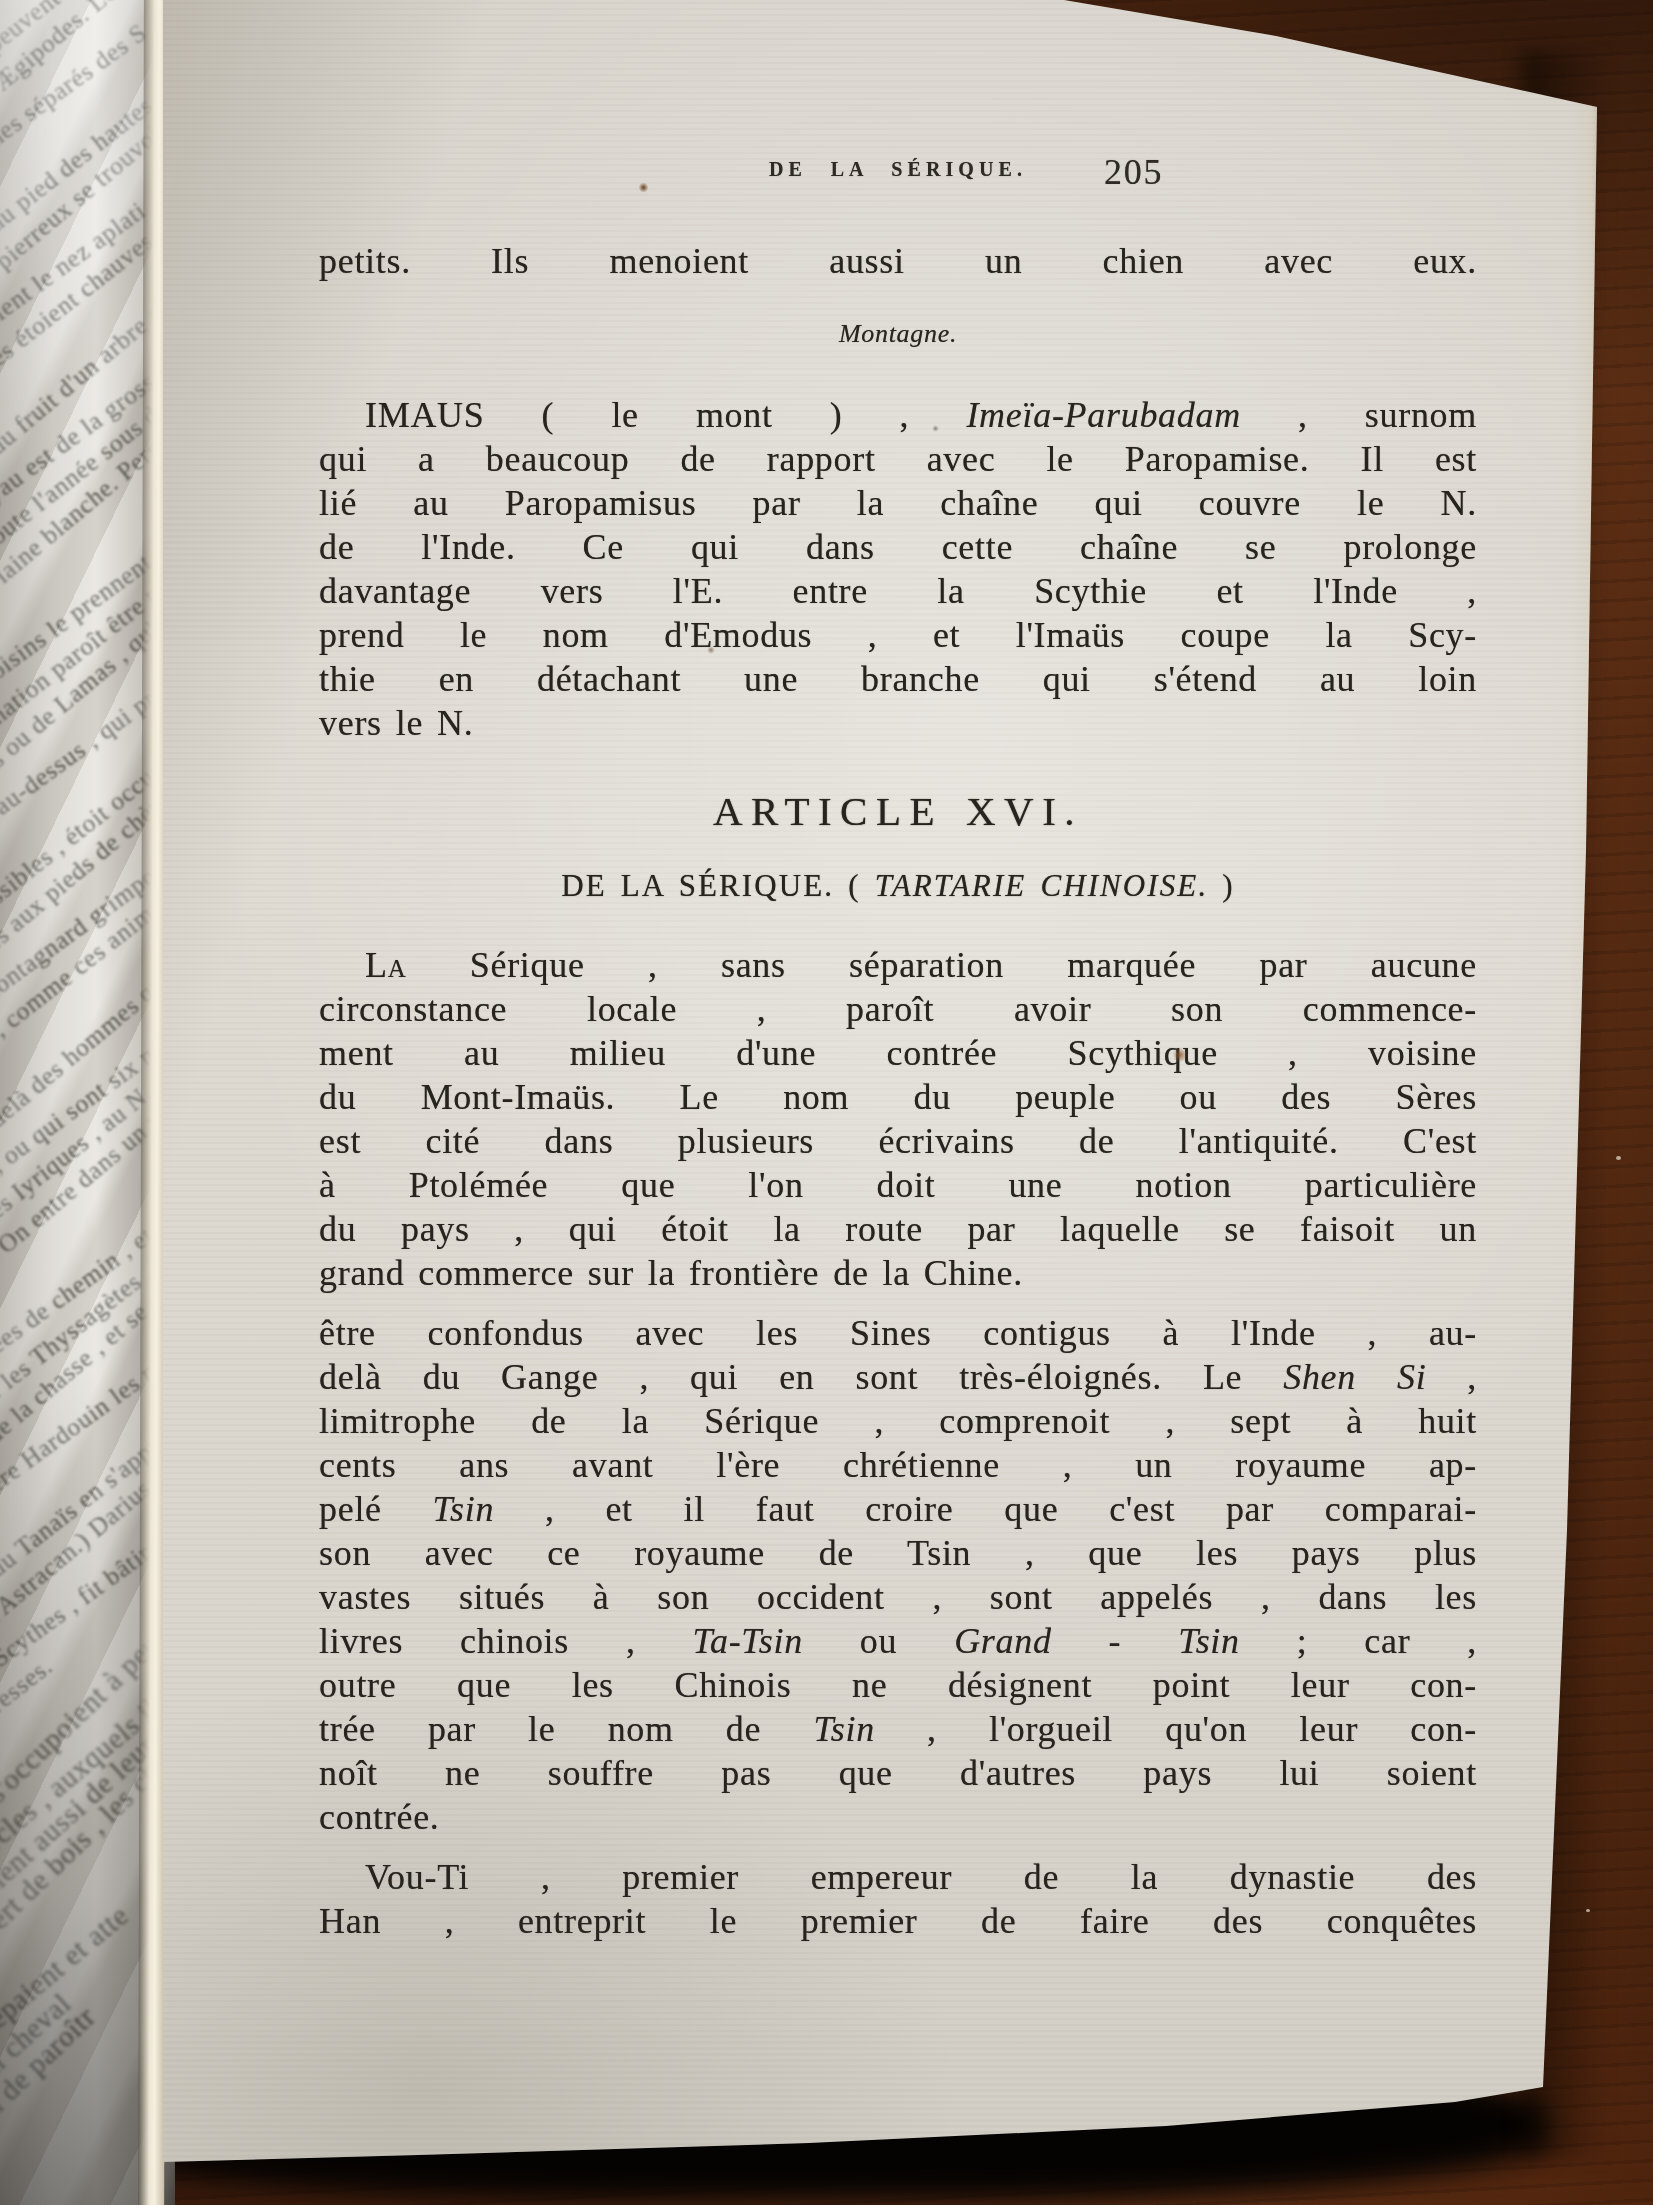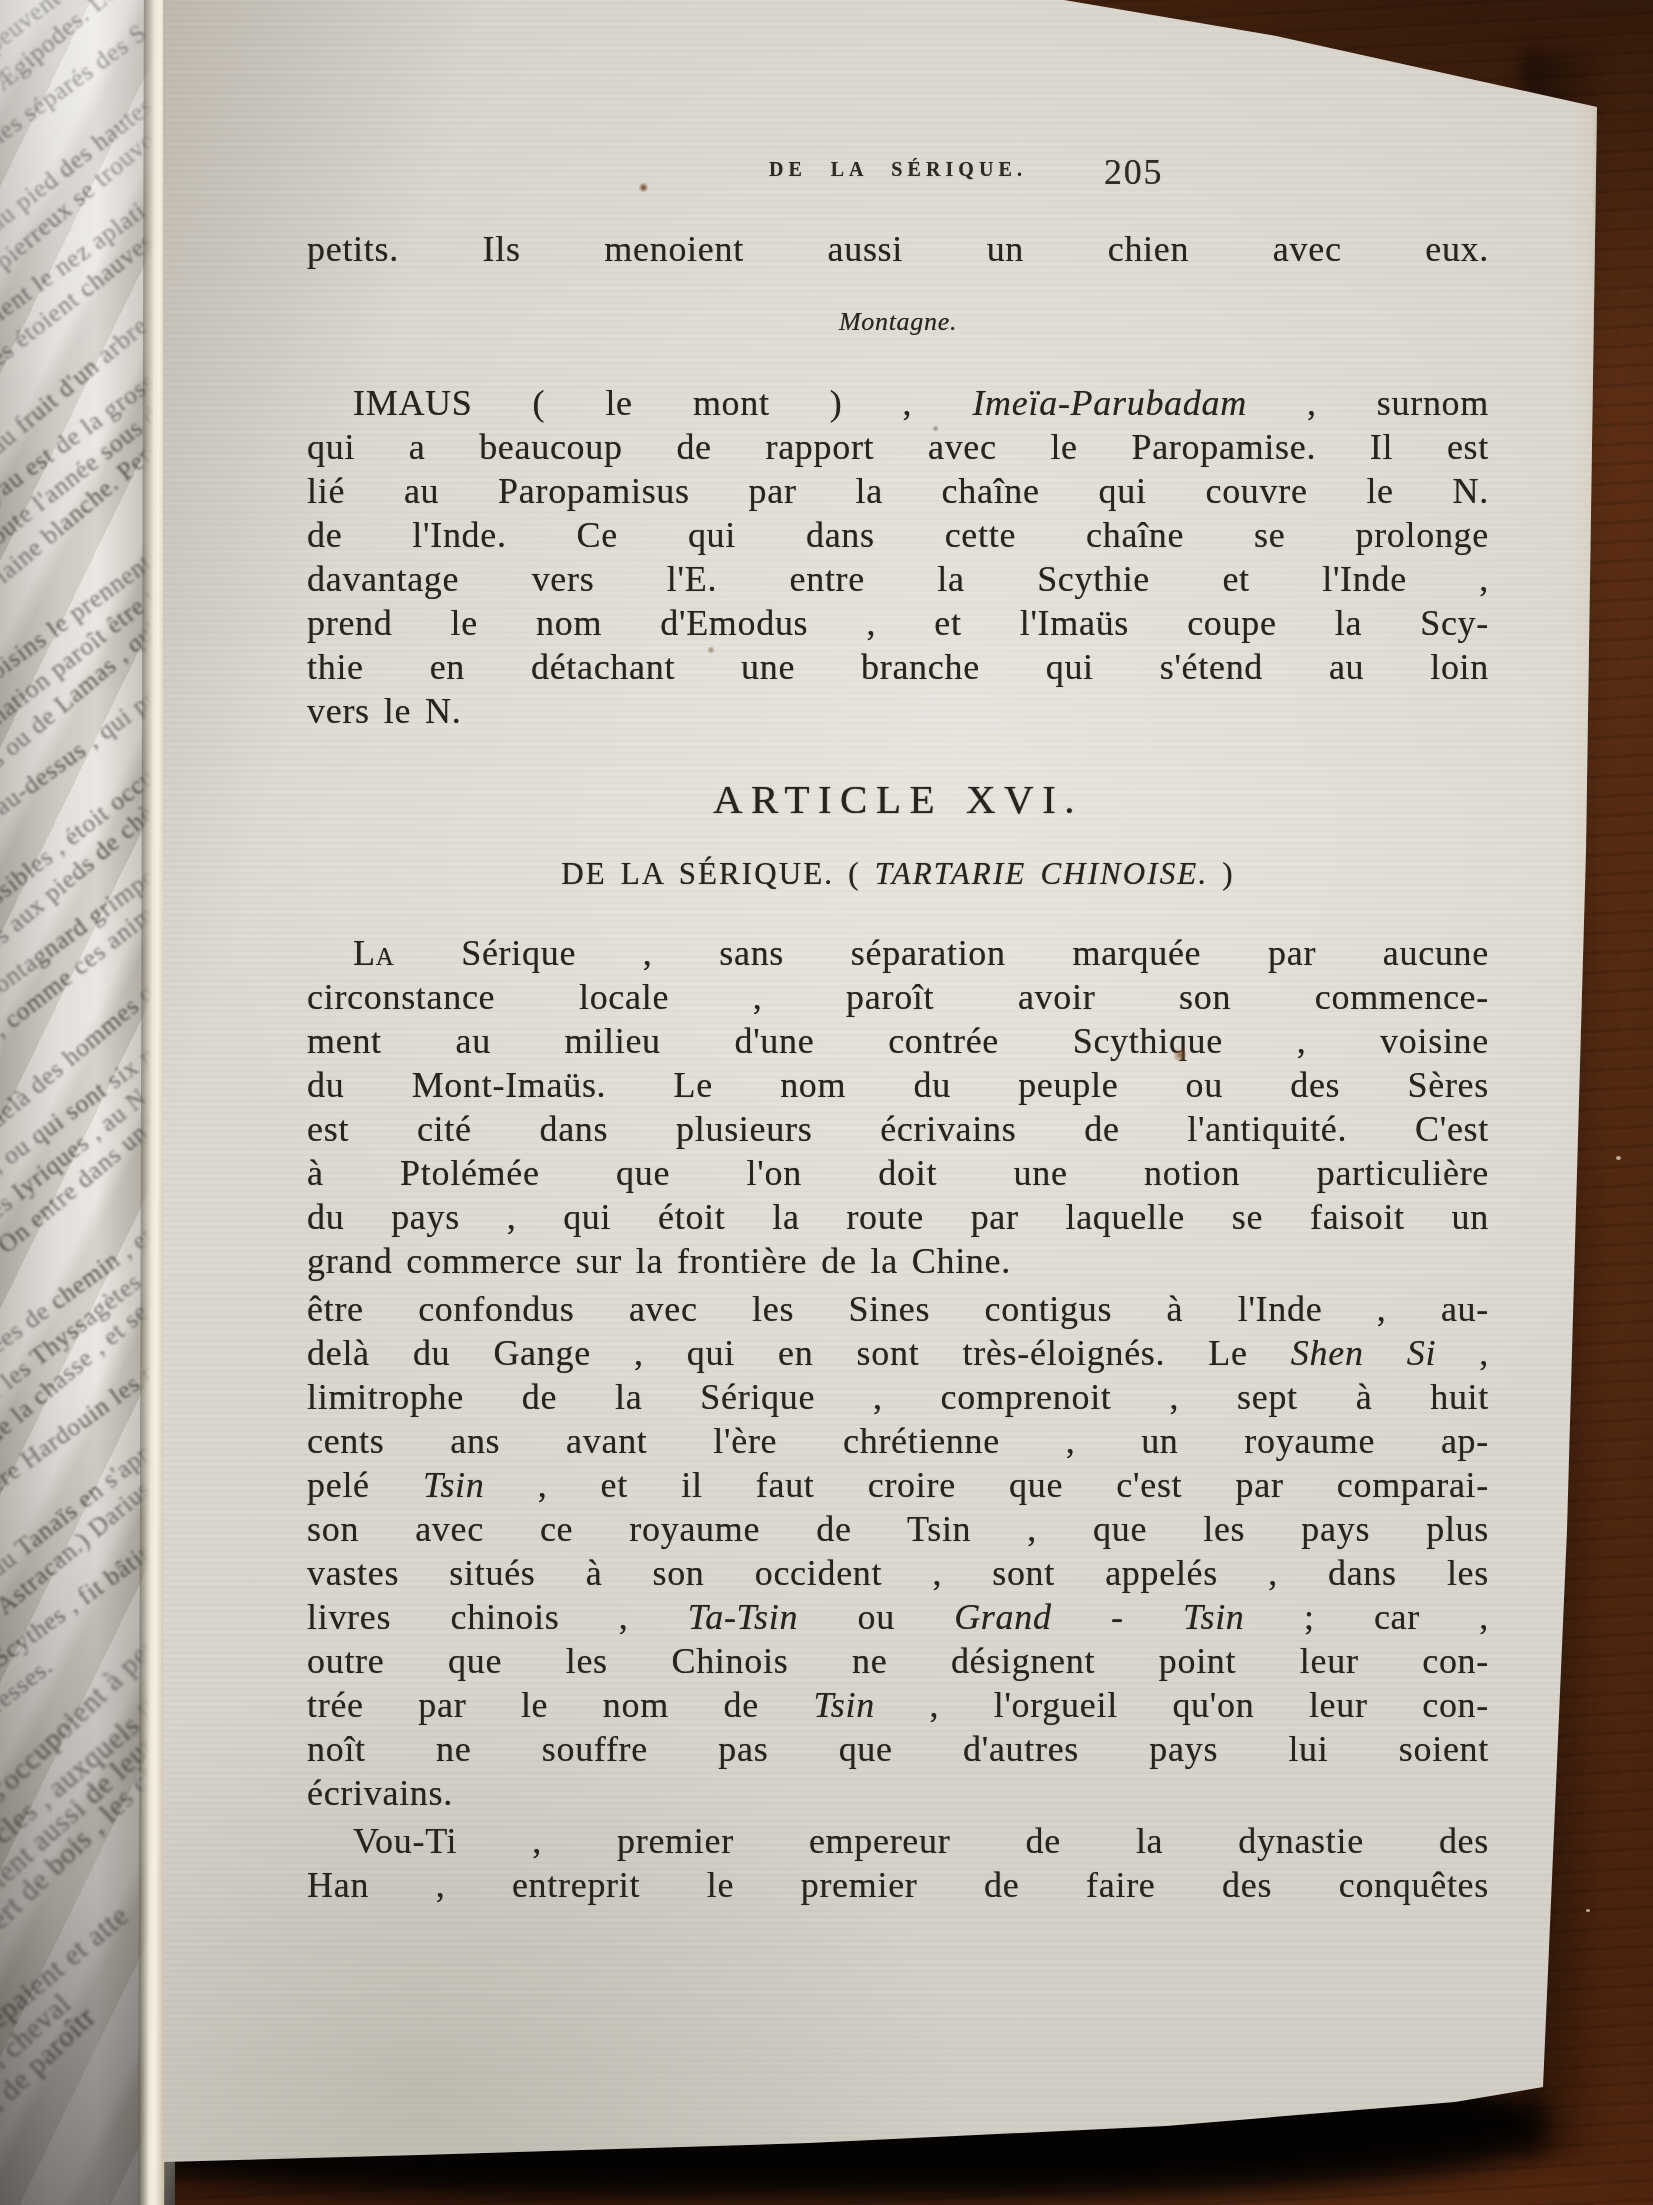--- a/index.html
+++ b/index.html
@@ -66,21 +66,21 @@
   .page-number{
     position:absolute;left:801px;top:-6.8px;font-size:36px;letter-spacing:1.7px;
     text-shadow:0 0 0.8px rgba(35,32,27,.5);
   }
   .text-block{
     position:absolute;left:140px;top:223px;width:1190px;
     font-size:36px;line-height:44px;color:#27241f;
     letter-spacing:0.7px;word-spacing:4.2px;
     text-shadow:0 0 0.8px rgba(32,29,24,.55);
   }
-  .para{margin:4px;}
+  .para{margin:16px;}
   .tline{text-align:justify;text-align-last:justify;}
   .tline.last{text-align-last:left;}
   .tline.ind{text-indent:46px;}
   .sc{font-variant:small-caps;}
   .heading-italic{font-style:italic;text-align:center;font-size:26px;margin:29px 0 37px;}
   .heading-caps{text-align:center;font-size:41px;line-height:49px;letter-spacing:8.5px;margin:42px 0 29px;text-shadow:0 0 1.2px rgba(32,29,24,.8);}
   .heading-sub{text-align:center;font-size:31px;line-height:42px;letter-spacing:2.1px;margin:0 0 36px;text-shadow:0 0 1px rgba(32,29,24,.7);}
   .stain{position:absolute;border-radius:50%;pointer-events:none;}
   .stain.s1{left:476px;top:182px;width:9.3px;height:11px;background:radial-gradient(circle,#6b4220,rgba(107,66,32,0) 72%);}
   .stain.s2{left:1010px;top:1047px;width:14.4px;height:16px;background:radial-gradient(circle,#8a5326,rgba(138,83,38,0) 70%);opacity:.8;}
@@ -177,21 +177,21 @@
           <div class="tline">delà du Gange , qui en sont très-éloignés. Le <i>Shen Si</i> ,</div>
           <div class="tline">limitrophe de la Sérique , comprenoit , sept à huit</div>
           <div class="tline">cents ans avant l'ère chrétienne , un royaume ap-</div>
           <div class="tline">pelé <i>Tsin</i> , et il faut croire que c'est par comparai-</div>
           <div class="tline">son avec ce royaume de Tsin , que les pays plus</div>
           <div class="tline">vastes situés à son occident , sont appelés , dans les</div>
           <div class="tline">livres chinois , <i>Ta-Tsin</i> ou <i>Grand - Tsin</i> ; car ,</div>
           <div class="tline">outre que les Chinois ne désignent point leur con-</div>
           <div class="tline">trée par le nom de <i>Tsin</i> , l'orgueil qu'on leur con-</div>
           <div class="tline">noît ne souffre pas que d'autres pays lui soient</div>
-          <div class="tline last">écrivains.</div>
+          <div class="tline last">contrée.</div>
         </div>
         <div class="para">
           <div class="tline ind">Vou-Ti , premier empereur de la dynastie des</div>
           <div class="tline">Han , entreprit le premier de faire des conquêtes</div>
         </div>
       </div>
     <div class="stain s1"></div>
     <div class="stain s2"></div>
     <div class="stain s3"></div>
     <div class="stain s4"></div>

